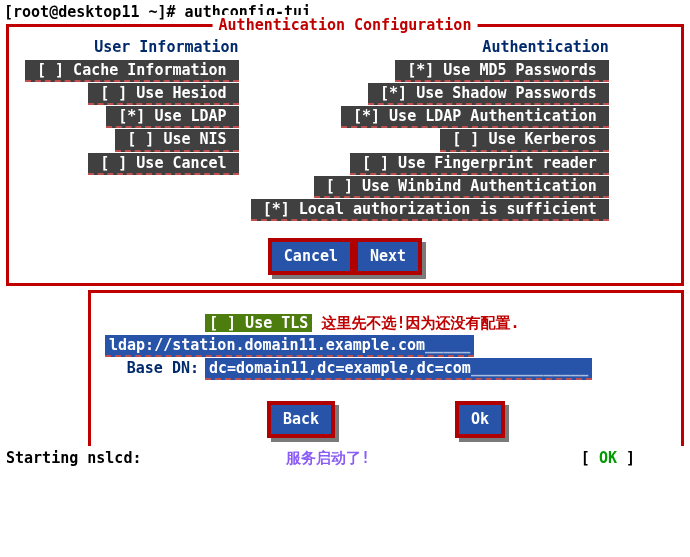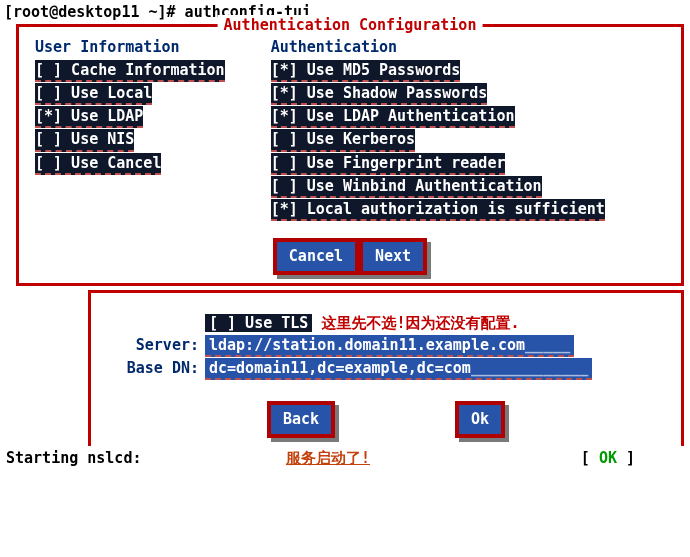--- a/index.html
+++ b/index.html
@@ -13,45 +13,46 @@
     width: 690px;
     color: #000;
     line-height: 1.35;
   }
   .prompt-line { padding: 2px 4px; }
   .red { color: #c00000; }
   .green { color: #009a00; }
 
   .tui-box {
     border: 3px solid #c00000;
-    margin: 0 6px 4px 16px;
+    margin: 0 6px 4px 6px;
     padding-bottom: 8px;
     position: relative;
     background: #fff;
+    text-align: right;
   }
   .box-title {
     position: absolute;
     top: -12px;
     left: 50%;
     transform: translateX(-50%);
     background: #fff;
     padding: 0 6px;
     color: #c00000;
   }
   .cols {
     display: flex;
-    gap: 46px;
+    gap: 12px;
     padding: 10px 8px 6px 16px;
   }
   .col { }
   .section-head { color: #002a6b; margin-bottom: 2px; }
   .check-row {
-    background: #0f172a;
+    background: #404040;
     color: #fff;
-    padding: 0 0;
+    padding: 0 12px;
     margin-bottom: 1px;
     display: inline-block;
     white-space: pre;
     border-bottom: 2px dashed #c05050;
   }
   .check-row:last-child { border-bottom: 2px dashed #c05050; }
   .btn-row {
     display: flex;
     justify-content: center;
     margin-top: 10px;
@@ -69,21 +70,21 @@
     border: 3px solid #c00000;
     border-bottom: none;
     margin: 0 6px 0 88px;
     padding-bottom: 8px;
     position: relative;
     background: #fff;
   }
   .form-area { padding: 20px 14px 6px 14px; }
   .tls-row { margin-left: 100px; margin-bottom: 2px; }
   .tls-check {
-    background: #0f172a; color: #fff;
+    background: #4d7c0f; color: #fff;
     padding: 0 4px;
   }
   .field-row { display: flex; margin-bottom: 1px; }
   .field-label { width: 100px; text-align: right; padding-right: 6px; color: #002a6b; }
   .field-input {
     background: #2754a8; color: #fff;
     padding: 0 4px;
     border-bottom: 2px dashed #c05050;
     min-width: 360px;
     white-space: pre;
@@ -94,36 +95,36 @@
     justify-content: center;
     gap: 120px;
     margin-top: 14px;
   }
   .bottom-line {
     display: flex;
     padding: 2px 6px;
     width: 641px;
   }
   .bl-left { flex: 0 0 280px; }
-  .bl-mid { flex: 1; color: #c2410c; text-decoration: underline; }
+  .bl-mid { flex: 1; color: #8b5cf6; }
   .bl-right { }
 </style>
 </head>
 <body>
 
 <div class="prompt-line">[root@desktop11 ~]# authconfig-tui</div>
 
 <div class="tui-box">
   <div class="box-title">Authentication Configuration</div>
   <div class="cols">
     <div class="col">
       <div class="section-head">User Information</div>
       <div id="left-list">
           <div><span class="check-row">[ ] Cache Information</span></div>
-          <div><span class="check-row">[ ] Use Local</span></div>
+          <div><span class="check-row">[ ] Use Hesiod</span></div>
           <div><span class="check-row">[*] Use LDAP</span></div>
           <div><span class="check-row">[ ] Use NIS</span></div>
           <div><span class="check-row">[ ] Use Cancel</span></div>
         </div>
     </div>
     <div class="col">
       <div class="section-head">Authentication</div>
       <div id="right-list">
           <div><span class="check-row">[*] Use MD5 Passwords</span></div>
           <div><span class="check-row">[*] Use Shadow Passwords</span></div>
@@ -141,21 +142,20 @@
   </div>
 </div>
 
 <div class="box2">
   <div class="form-area">
     <div class="tls-row">
       <span class="tls-check" id="tls-check">[ ] Use TLS</span>
       <span class="red">这里先不选!因为还没有配置.</span>
     </div>
     <div class="field-row">
-      <div class="field-label">Server:</div>
       <div class="field-input" id="server-val">ldap://station.domain11.example.com<span class="pale">_____</span></div>
     </div>
     <div class="field-row">
       <div class="field-label">Base DN:</div>
       <div class="field-input" id="basedn-val">dc=domain11,dc=example,dc=com<span class="pale">_____________</span></div>
     </div>
   </div>
   <div class="btn-row2">
     <div class="tui-button">Back</div>
     <div class="tui-button">Ok</div>

